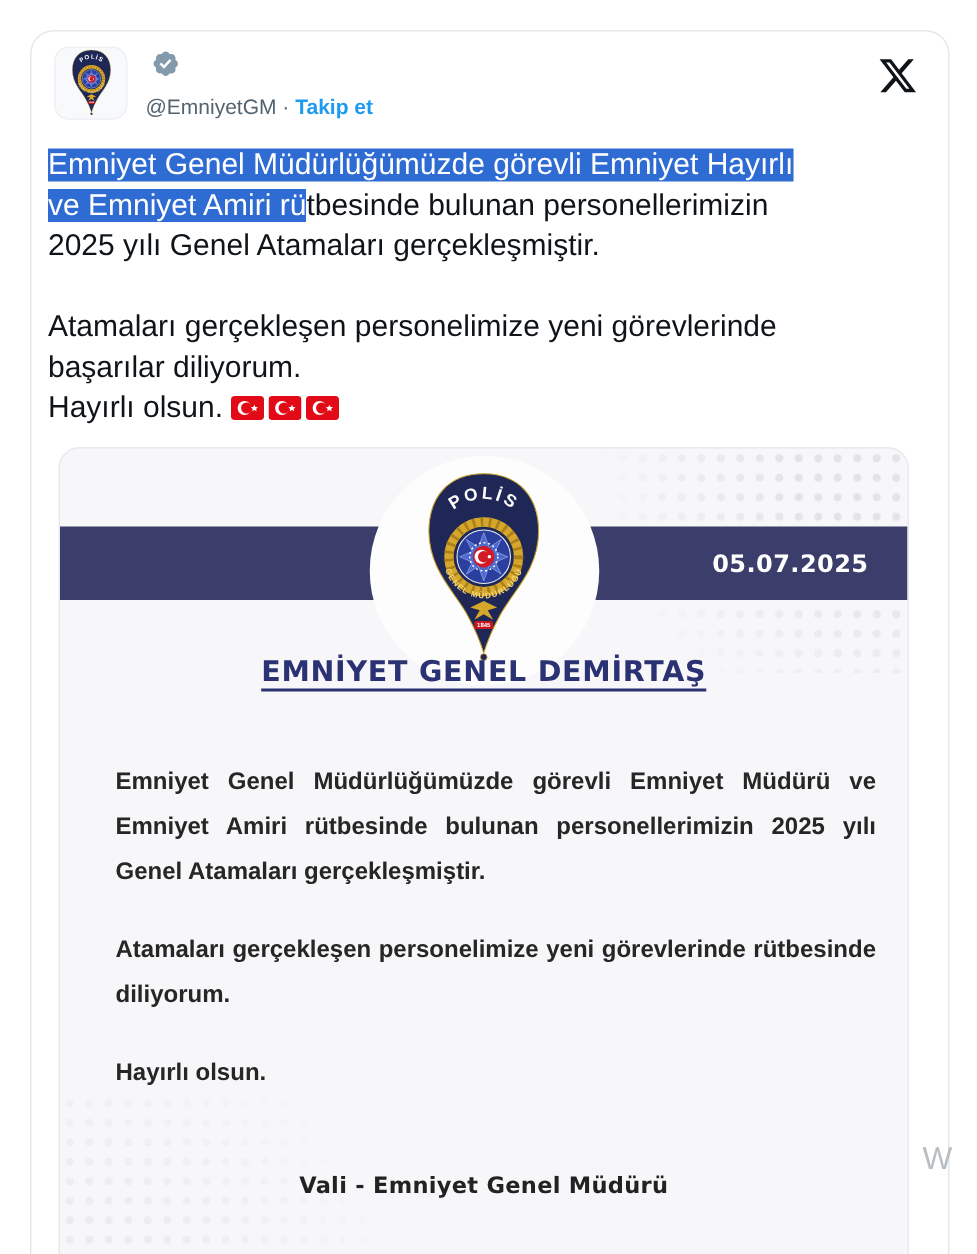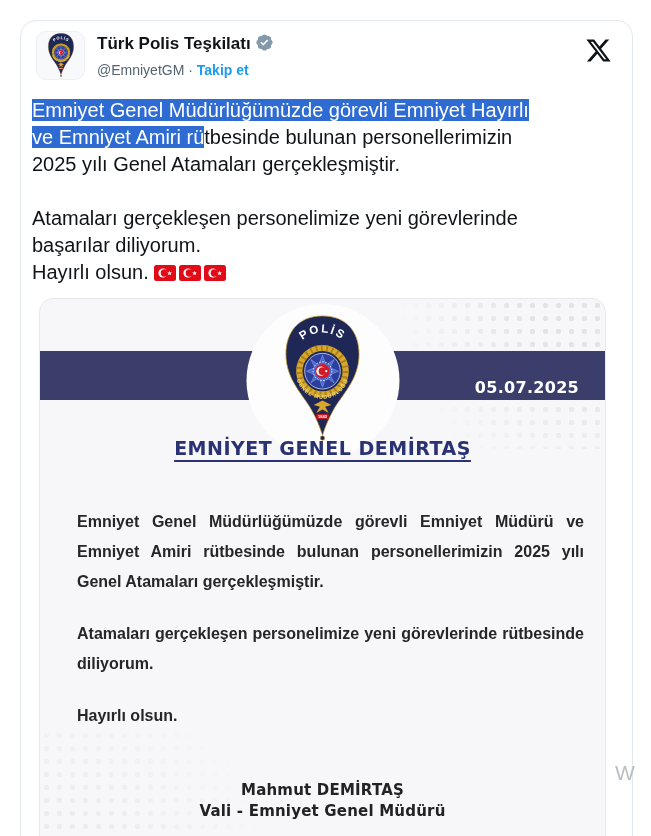--- a/index.html
+++ b/index.html
@@ -29,21 +29,21 @@
     background:var(--imgbg);border:1px solid #e8e8ee;border-radius:14px;overflow:hidden;cursor:pointer;}
   .dots{position:absolute;background-image:radial-gradient(circle,#e3e3ea 2.4px,rgba(0,0,0,0) 3px);
     background-size:13px 13px;}
   .dots-tr{right:0;top:0;width:235px;height:150px;
     -webkit-mask-image:radial-gradient(circle at 100% 0,#000 30%,transparent 75%);
     mask-image:radial-gradient(circle at 100% 0,#000 30%,transparent 75%);}
   .dots-bl{left:0;top:430px;width:260px;height:170px;opacity:.55;
     -webkit-mask-image:radial-gradient(circle at 0 100%,#000 30%,transparent 78%);
     mask-image:radial-gradient(circle at 0 100%,#000 30%,transparent 78%);}
   .band{position:absolute;left:0;top:52px;width:100%;height:49px;background:var(--band);}
-  .date{position:absolute;right:26px;top:12px;line-height:49px;color:#fff;
+  .date{position:absolute;right:26px;top:0;line-height:49px;color:#fff;
     font-weight:bold;font-size:16px;letter-spacing:.3px;font-family:"DejaVu Sans",sans-serif;}
   .embcircle{position:absolute;left:50%;top:5px;transform:translateX(-50%);
     width:153px;height:153px;border-radius:50%;background:#fdfdfe;
     display:flex;align-items:flex-start;justify-content:center;}
   .embcircle svg{margin-top:11px;}
   .orgtitle{position:absolute;left:0;top:138px;width:100%;text-align:center;
     color:var(--head);font-weight:bold;font-size:19px;letter-spacing:.5px;
     font-family:"DejaVu Sans",sans-serif;
     text-decoration:underline;text-decoration-thickness:2px;text-underline-offset:5px;}
   .docbody{position:absolute;left:37px;top:208px;width:507px;
@@ -97,21 +97,21 @@
 <div class="card">
 
   <div class="avatar">
     <svg width="40" height="46" viewBox="0 0 100 148">
       <use href="#emblem"></use>
     </svg>
   </div>
 
   <div class="namecol">
     <div>
-      <span class="author">Türk Polis Teşkilatı</span><span class="vbadge"><svg width="19" height="19" viewBox="0 0 24 24">
+      <span class="vbadge"><svg width="19" height="19" viewBox="0 0 24 24">
             <path fill="#829aab" d="M22.25 12c0-1.43-.88-2.67-2.19-3.34.46-1.39.2-2.9-.81-3.91s-2.52-1.27-3.91-.81c-.66-1.31-1.91-2.19-3.34-2.19s-2.67.88-3.33 2.19c-1.4-.46-2.91-.2-3.92.81s-1.26 2.52-.8 3.91c-1.31.67-2.2 1.91-2.2 3.34s.89 2.67 2.2 3.34c-.46 1.39-.21 2.9.8 3.91s2.52 1.26 3.91.81c.67 1.31 1.91 2.19 3.34 2.19s2.68-.88 3.34-2.19c1.39.45 2.9.2 3.91-.81s1.27-2.52.81-3.91c1.31-.67 2.19-1.91 2.19-3.34zm-11.71 4.2L6.8 12.46l1.41-1.42 2.26 2.26 4.8-5.23 1.47 1.36-6.2 6.77z"></path>
           </svg></span>
     </div>
     <div class="handlerow">
       <span>@EmniyetGM</span><span> · </span><span class="follow">Takip et</span>
     </div>
   </div>
 
   <svg class="xlogo" viewBox="0 0 24 24">
     <path fill="#0f1419" d="M18.244 2.25h3.308l-7.227 8.26 8.502 11.24H16.17l-5.214-6.817L4.99 21.75H1.68l7.73-8.835L1.254 2.25H8.08l4.713 6.231 5.451-6.231zm-1.161 17.52h1.833L7.084 4.126H5.117l11.966 15.644z"></path>
@@ -156,21 +156,20 @@
 
     <div class="orgtitle">EMNİYET GENEL DEMİRTAŞ</div>
 
     <div class="docbody">
       <p>Emniyet Genel Müdürlüğümüzde görevli Emniyet Müdürü ve Emniyet Amiri rütbesinde bulunan personellerimizin 2025 yılı Genel Atamaları gerçekleşmiştir.</p>
       <p>Atamaları gerçekleşen personelimize yeni görevlerinde rütbesinde diliyorum.</p>
       <p>Hayırlı olsun.</p>
     </div>
 
     <div class="signature">
-      <div>Mahmut DEMİRTAŞ</div>
       <div>Vali - Emniyet Genel Müdürü</div>
     </div>
   </div>
 
 </div>
 
 <div class="watermark">
   <div class="wm1">W</div>
   <div class="wm2">Wi</div>
 </div>

